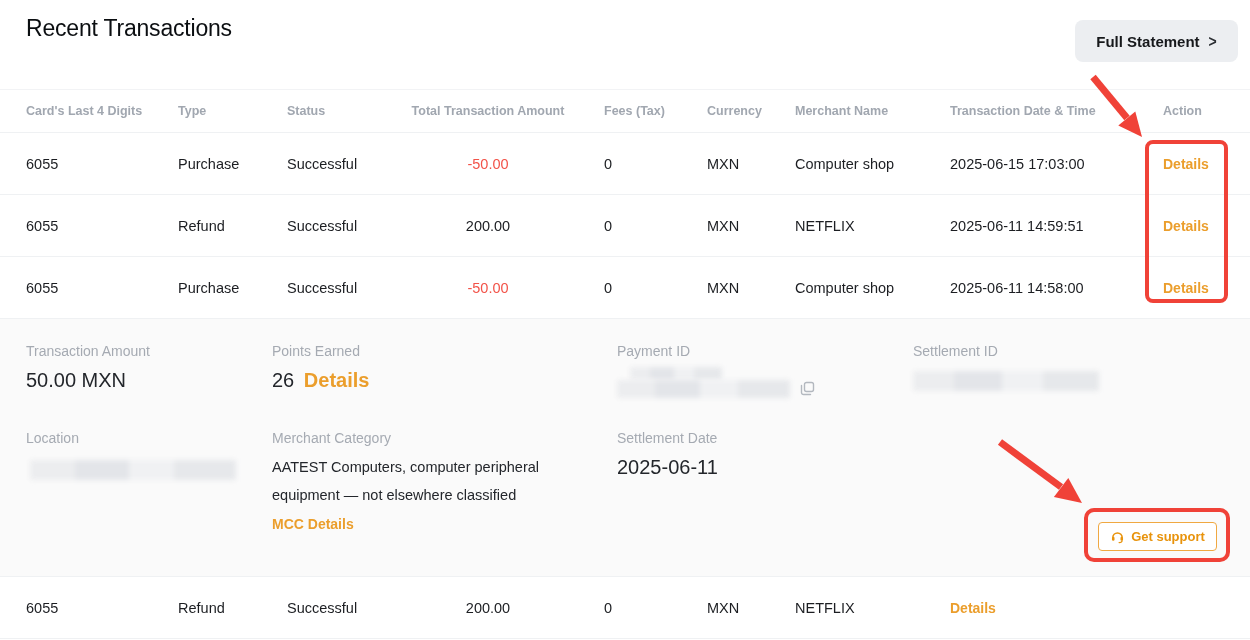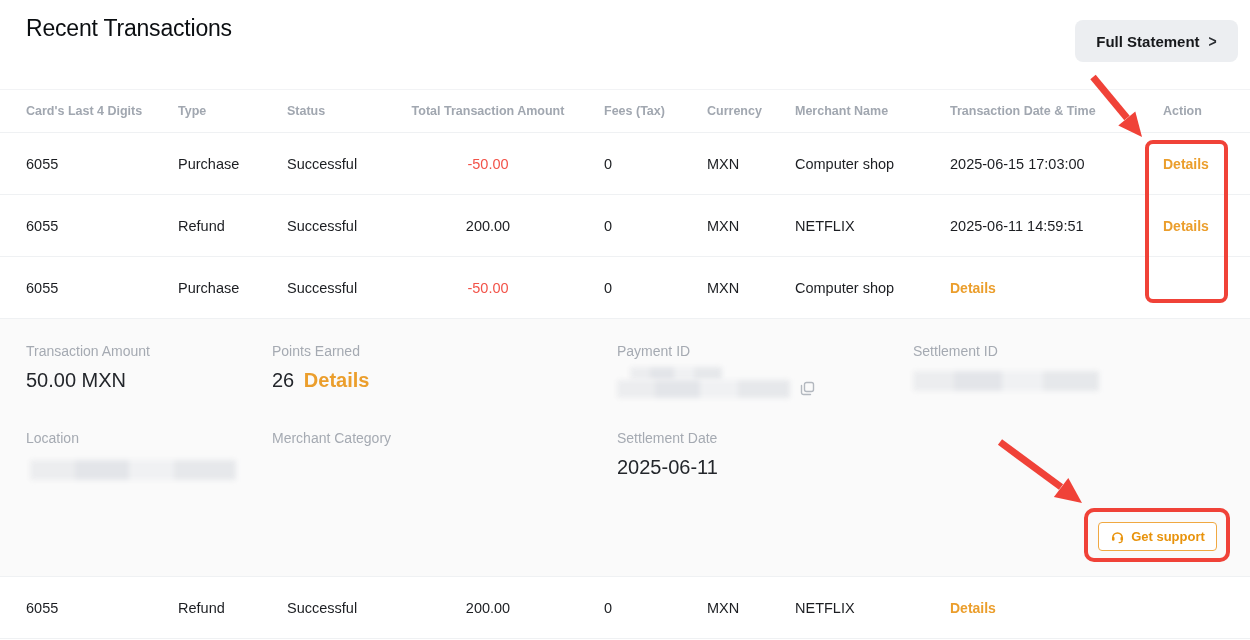--- a/index.html
+++ b/index.html
@@ -125,20 +125,21 @@
 </div>
 
 <div class="grid-row trow">
   <div>6055</div>
   <div>Purchase</div>
   <div>Successful</div>
   <div class="col-amount amount neg">-50.00</div>
   <div class="col-fees">0</div>
   <div>MXN</div>
   <div>Computer shop</div>
+  <div>2025-06-11 14:58:00</div>
   <div class="details-link">Details</div>
 </div>
 
 <div class="detail-panel">
 
   <div class="dp-label" style="left:26px;top:24px">Transaction Amount</div>
   <div class="dp-value" style="left:26px;top:50px">50.00 MXN</div>
 
   <div class="dp-label" style="left:272px;top:24px">Points Earned</div>
   <div class="dp-value" style="left:272px;top:50px">
@@ -154,20 +155,24 @@
     <path d="M10.5 13.5H3.5a2 2 0 0 1-2-2V4.5" fill="none" stroke="currentColor" stroke-width="1.4" stroke-linecap="round"></path>
   </svg>
 
   <div class="dp-label" style="left:913px;top:24px">Settlement ID</div>
   <div class="blur-block" style="left:913px;top:52px;width:186px;height:20px"></div>
 
   <div class="dp-label" style="left:26px;top:111px">Location</div>
   <div class="blur-block" style="left:30px;top:141px;width:206px;height:20px"></div>
 
   <div class="dp-label" style="left:272px;top:111px">Merchant Category</div>
+  <div class="merchant-cat">
+    <span>AATEST Computers, computer peripheral equipment — not elsewhere classified</span><br>
+    <span class="dp-link mcc-link">MCC Details</span>
+  </div>
 
   <div class="dp-label" style="left:617px;top:111px">Settlement Date</div>
   <div class="dp-value" style="left:617px;top:137px">2025-06-11</div>
 
   <button class="get-support-btn">
     <svg width="15" height="15" viewBox="0 0 16 16">
       <path d="M3 9.2a5 5 0 0 1 10 0" fill="none" stroke="currentColor" stroke-width="1.6"></path>
       <rect x="2.1" y="8.3" width="2.7" height="4.2" rx="1.3" fill="currentColor"></rect>
       <rect x="11.2" y="8.3" width="2.7" height="4.2" rx="1.3" fill="currentColor"></rect>
       <path d="M12.9 12.6c0 1.1-1.6 1.9-3.2 1.9" fill="none" stroke="currentColor" stroke-width="1.3" stroke-linecap="round"></path>

